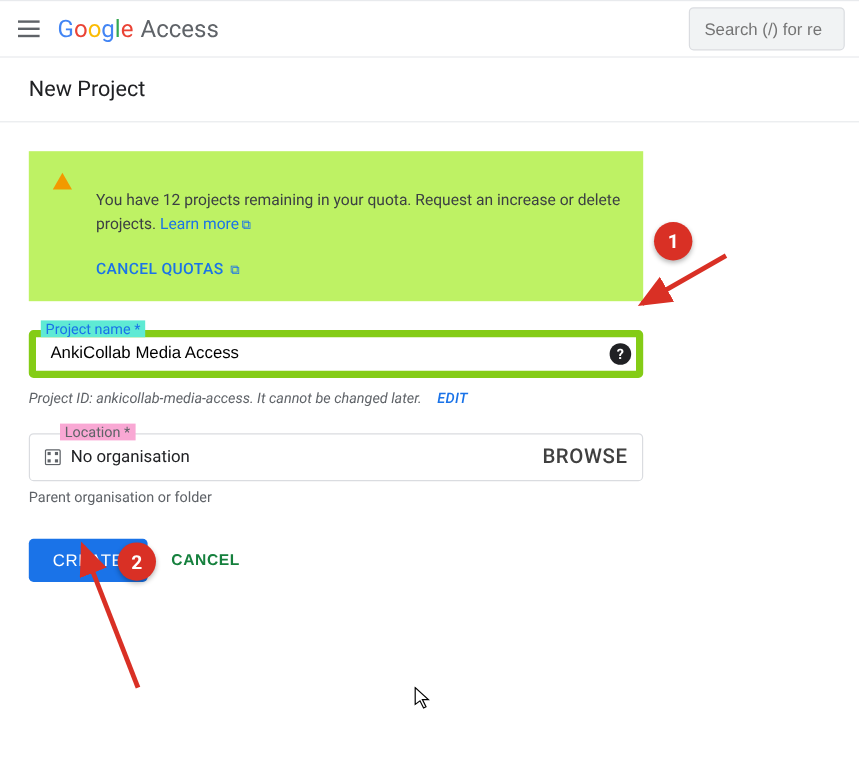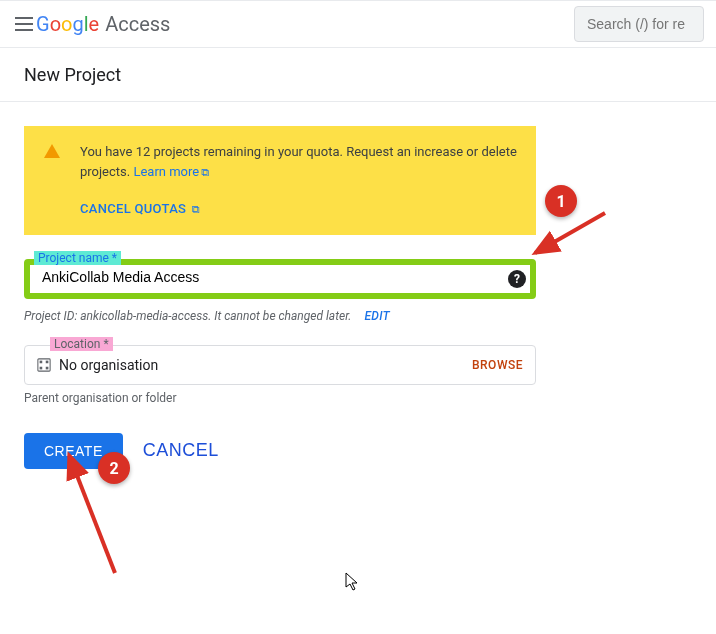--- a/index.html
+++ b/index.html
@@ -12,20 +12,21 @@
       overflow: hidden;
       position: relative;
     }
     .topbar {
       height: 48px;
       display: flex;
       align-items: center;
       padding: 0 12px;
       border-top: 1px solid #e8eaed;
       border-bottom: 1px solid #e8eaed;
+      gap: 12px;
     }
     .hamburger {
       width: 24px; height: 24px;
       display: flex; flex-direction: column; justify-content: center; gap: 4px;
       cursor: pointer;
       padding: 0;
     }
     .hamburger span { display: block; height: 2px; background: #5f6368; width: 18px; margin: 0 auto; }
     .logo { display: flex; align-items: center; gap: 4px; font-size: 20px; }
     .logo .g1 { color:#4285F4; } .logo .g2{color:#EA4335;} .logo .g3{color:#FBBC05;}
@@ -42,22 +43,22 @@
       background: #f1f3f4;
       width: 130px;
     }
     .page-title-row {
       padding: 16px 24px;
       border-bottom: 1px solid #e8eaed;
     }
     .page-title { font-size: 18px; font-weight: 400; }
     .content { padding: 24px; max-width: 560px; }
     .notice {
-      background: #fde047;
-      padding: 16px 16px 16px 56px;
+      background: #bef264;
+      padding: 32px 16px 16px 56px;
       position: relative;
       font-size: 13px;
       color: #3c4043;
       line-height: 1.5;
     }
     .notice .warn-icon {
       position: absolute; left: 20px; top: 18px;
       width: 0; height: 0;
       border-left: 8px solid transparent;
       border-right: 8px solid transparent;
@@ -109,34 +110,34 @@
       width: 100%; height: 40px;
       border: 1px solid #dadce0; border-radius: 4px;
       display: flex; align-items: center; padding: 0 12px;
       font-size: 14px;
     }
     .org-icon {
       width: 14px; height: 14px; margin-right: 8px;
       display: inline-block;
     }
     .browse-btn {
-      margin-left: auto; color: #c2410c; font-weight: 500;
-      font-size: 12px; letter-spacing: .5px; cursor: pointer;
+      margin-left: auto; color: #404040; font-weight: 500;
+      font-size: 17px; letter-spacing: .5px; cursor: pointer;
     }
     .helper-text { font-size: 12px; color: #5f6368; margin-top: 6px; }
     .button-row { margin-top: 28px; display: flex; gap: 20px; align-items: center; }
     .btn-primary {
       background: #1a73e8; color: #fff; border: none;
       height: 36px; padding: 0 20px; border-radius: 4px;
       font-size: 14px; font-weight: 500; letter-spacing: .5px;
       cursor: pointer;
     }
     .btn-text {
-      background: none; border: none; color: #1d4ed8;
-      font-size: 18px; font-weight: 400; letter-spacing: .5px;
+      background: none; border: none; color: #15803d;
+      font-size: 13px; font-weight: 700; letter-spacing: .5px;
       cursor: pointer;
     }
     .annotation-badge {
       position: absolute;
       width: 32px; height: 32px; border-radius: 50%;
       background: #d93025; color: #fff;
       display: flex; align-items: center; justify-content: center;
       font-size: 16px; font-weight: bold;
       box-shadow: 0 2px 4px rgba(0,0,0,.3);
     }

